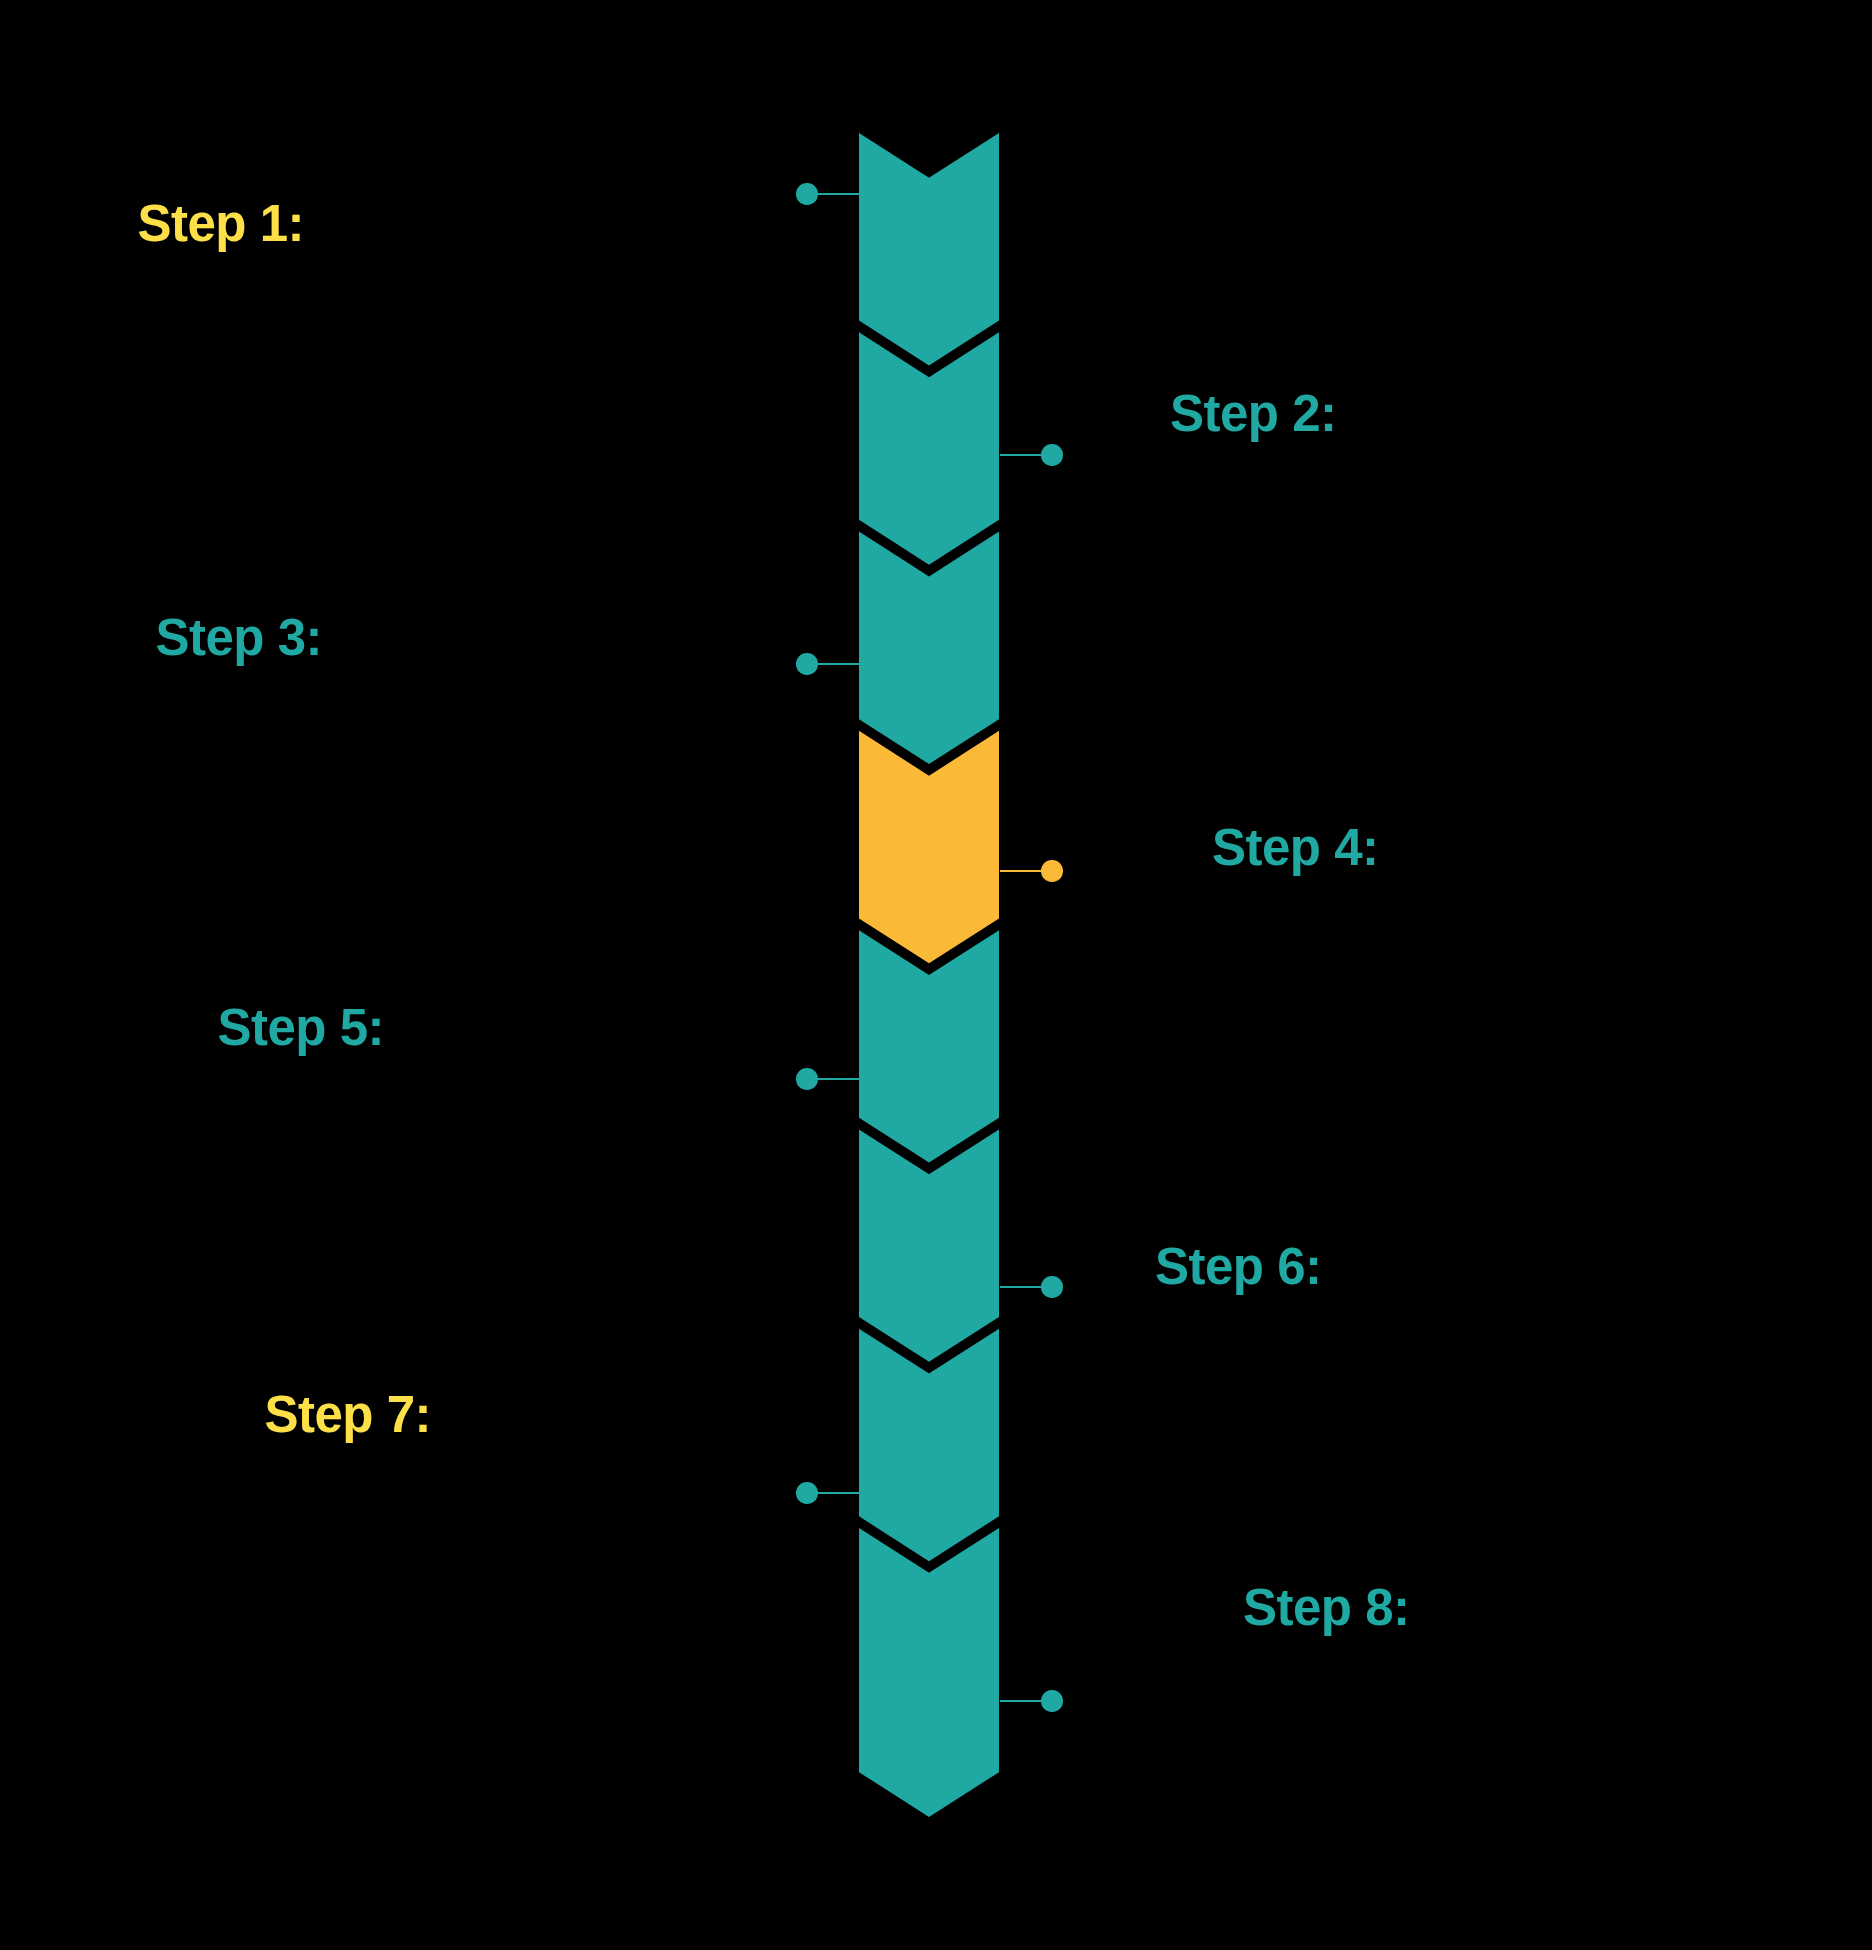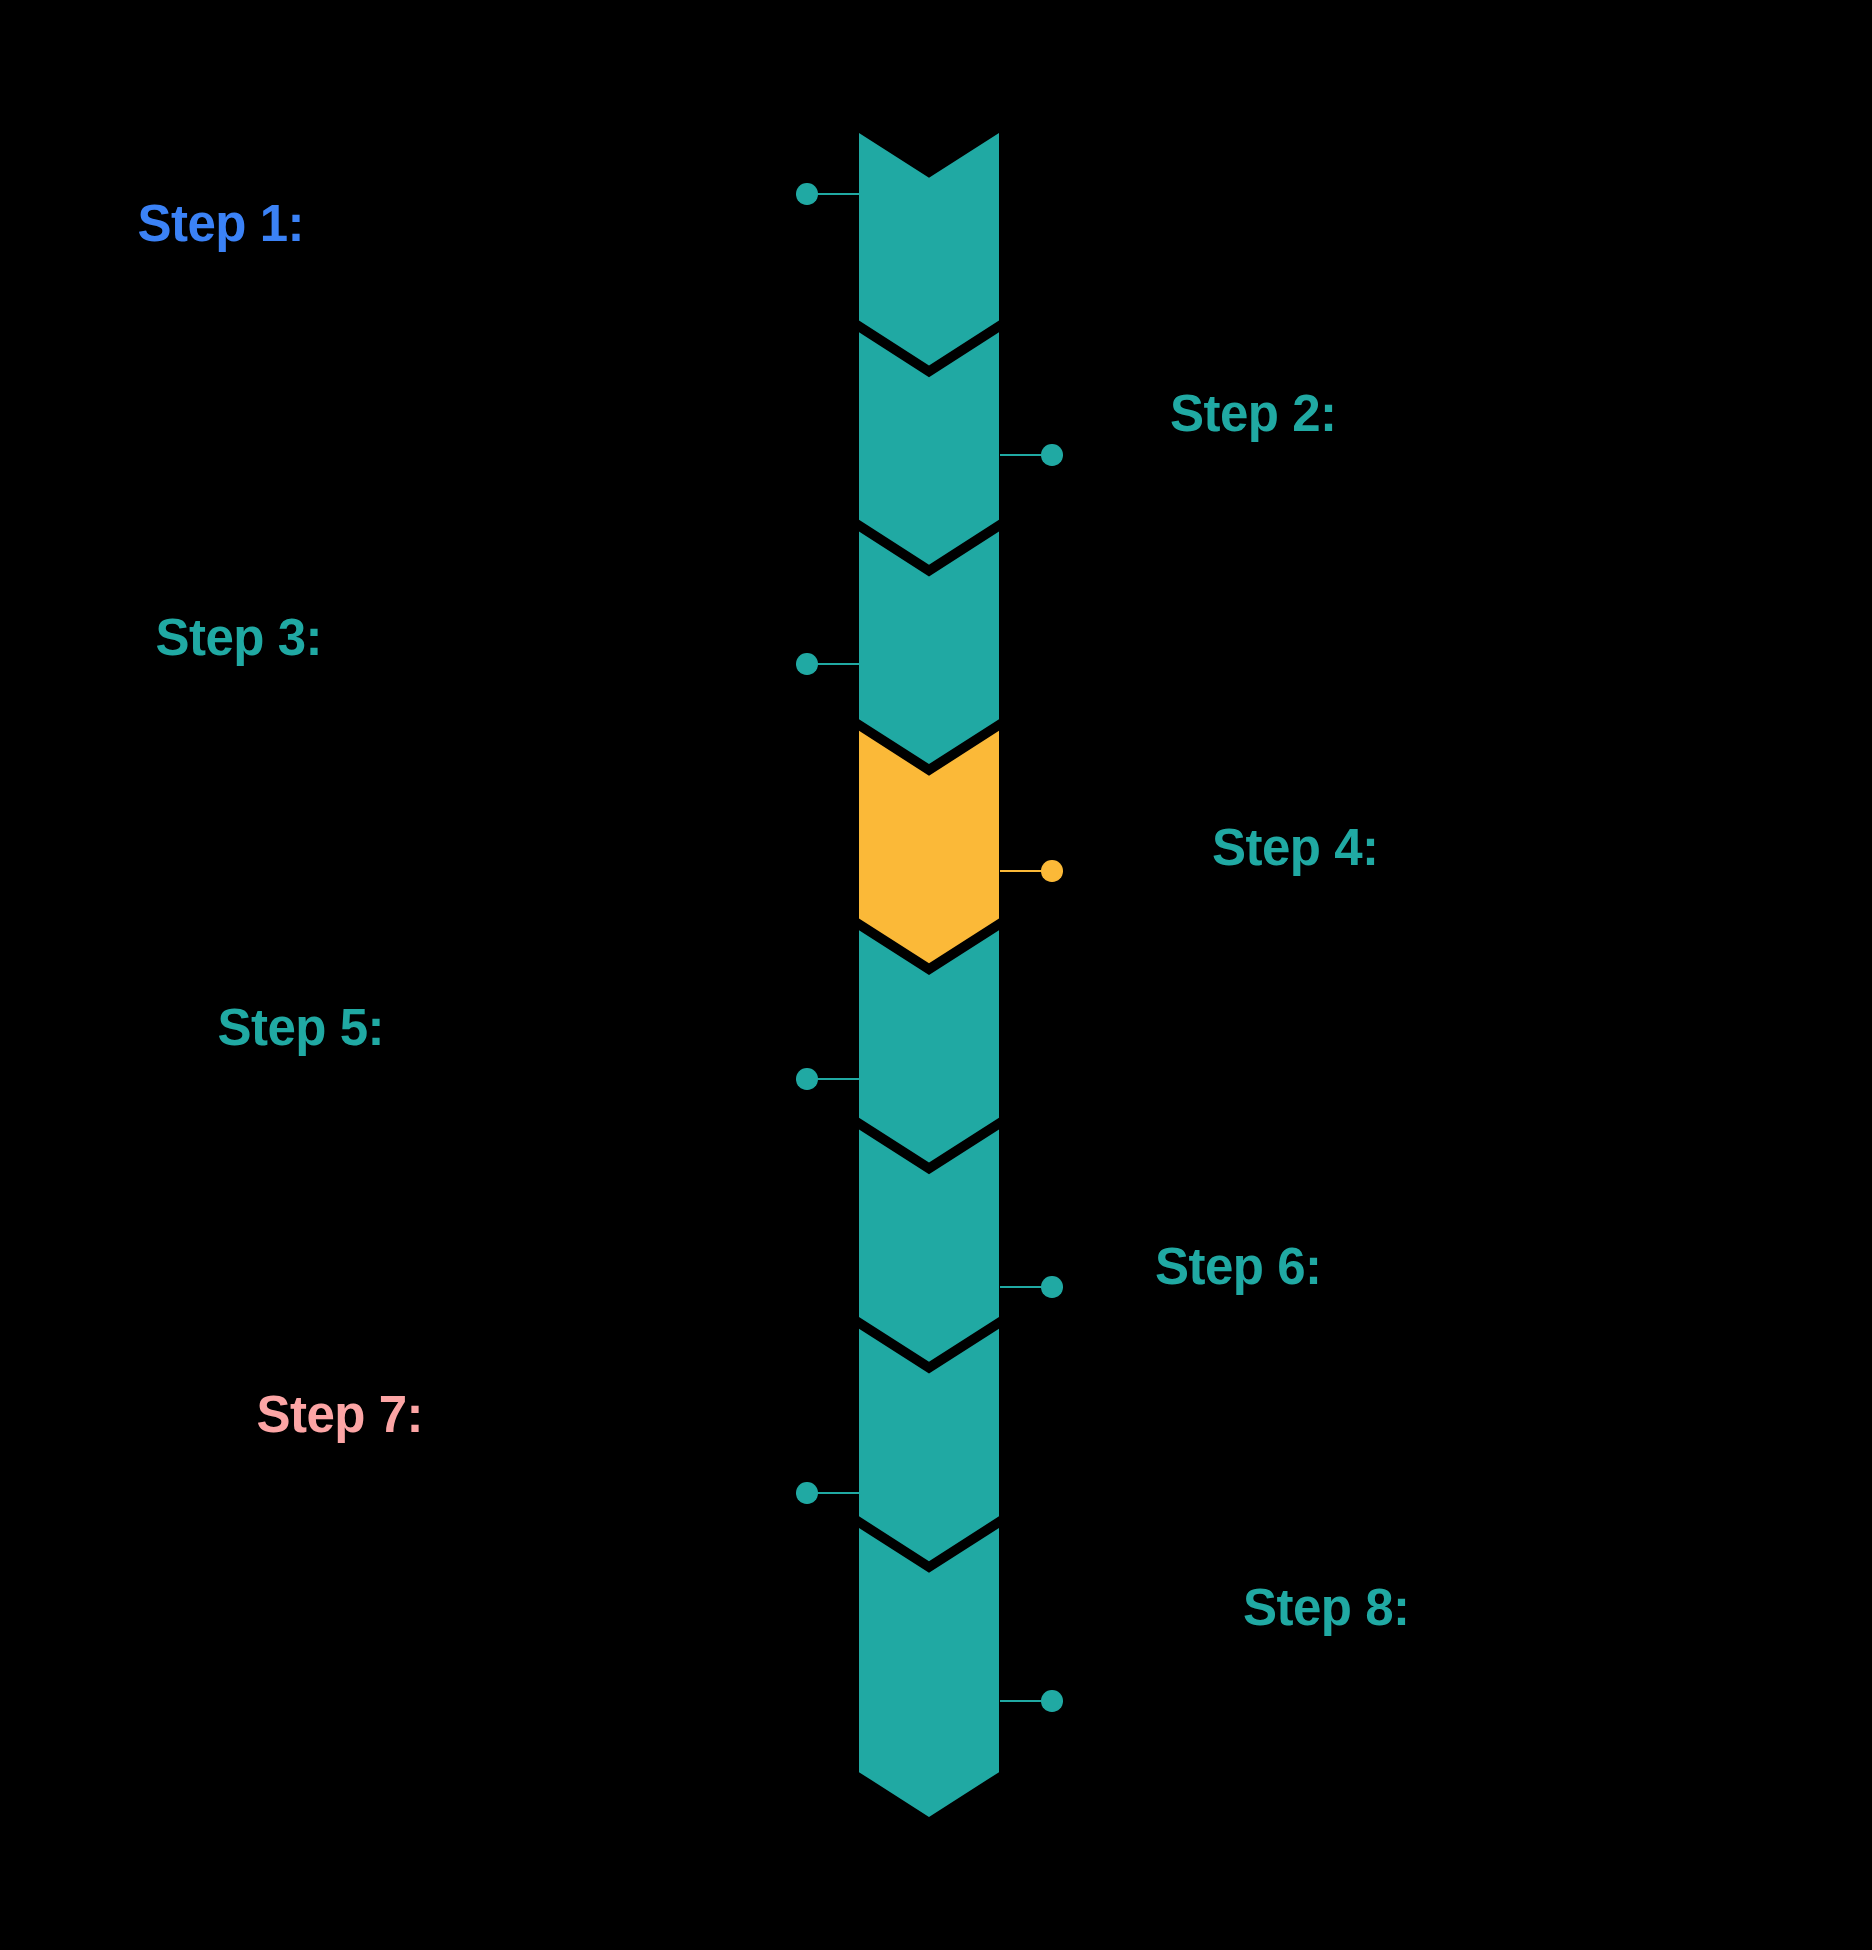--- a/index.html
+++ b/index.html
@@ -121,30 +121,30 @@
   <div class="connector side-left" style="left:807px; top:1493px; width:53px;">
     <div class="leader" style="width: 53px; background: rgb(32, 169, 163);"></div>
     <div class="dot" style="background: rgb(32, 169, 163);"></div>
   </div>
 
   <div class="connector side-right" style="left:1000px; top:1701px; width:52px;">
     <div class="leader" style="width: 52px; background: rgb(32, 169, 163);"></div>
     <div class="dot" style="background: rgb(32, 169, 163);"></div>
   </div>
 
-  <div class="step-label align-right" style="left: 0px; top: 198px; width: 304px; color: #3b82f6;">Step 1:</div>
+  <div class="step-label align-right" style="left: 0px; top: 198px; width: 304px; color: #fde047;">Step 1:</div>
 
   <div class="step-label align-left" style="left: 1170px; top: 388px; width: 585px; color: rgb(32, 169, 163);">Step 2:</div>
 
   <div class="step-label align-right" style="left: 0px; top: 612px; width: 322px; color: rgb(32, 169, 163);">Step 3:</div>
 
   <div class="step-label align-left" style="left: 1212px; top: 822px; width: 585px; color: rgb(32, 169, 163);">Step 4:</div>
 
   <div class="step-label align-right" style="left: 0px; top: 1002px; width: 384px; color: rgb(32, 169, 163);">Step 5:</div>
 
   <div class="step-label align-left" style="left: 1155px; top: 1241px; width: 585px; color: rgb(32, 169, 163);">Step 6:</div>
 
-  <div class="step-label align-right" style="left: 0px; top: 1389px; width: 423px; color: #fca5a5;">Step 7:</div>
+  <div class="step-label align-right" style="left: 8px; top: 1389px; width: 423px; color: #fde047;">Step 7:</div>
 
   <div class="step-label align-left" style="left: 1243px; top: 1582px; width: 585px; color: rgb(32, 169, 163);">Step 8:</div>
 
 </div>
 
 
 </body></html>

